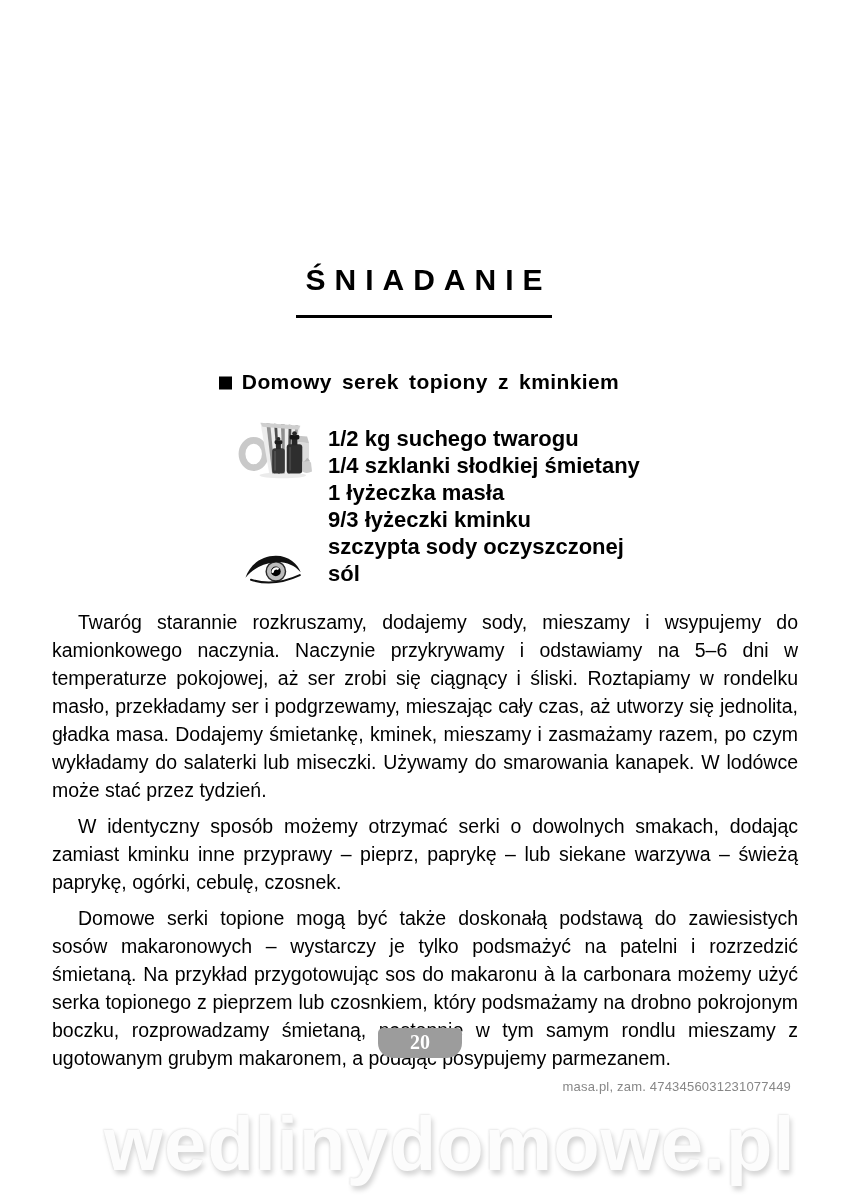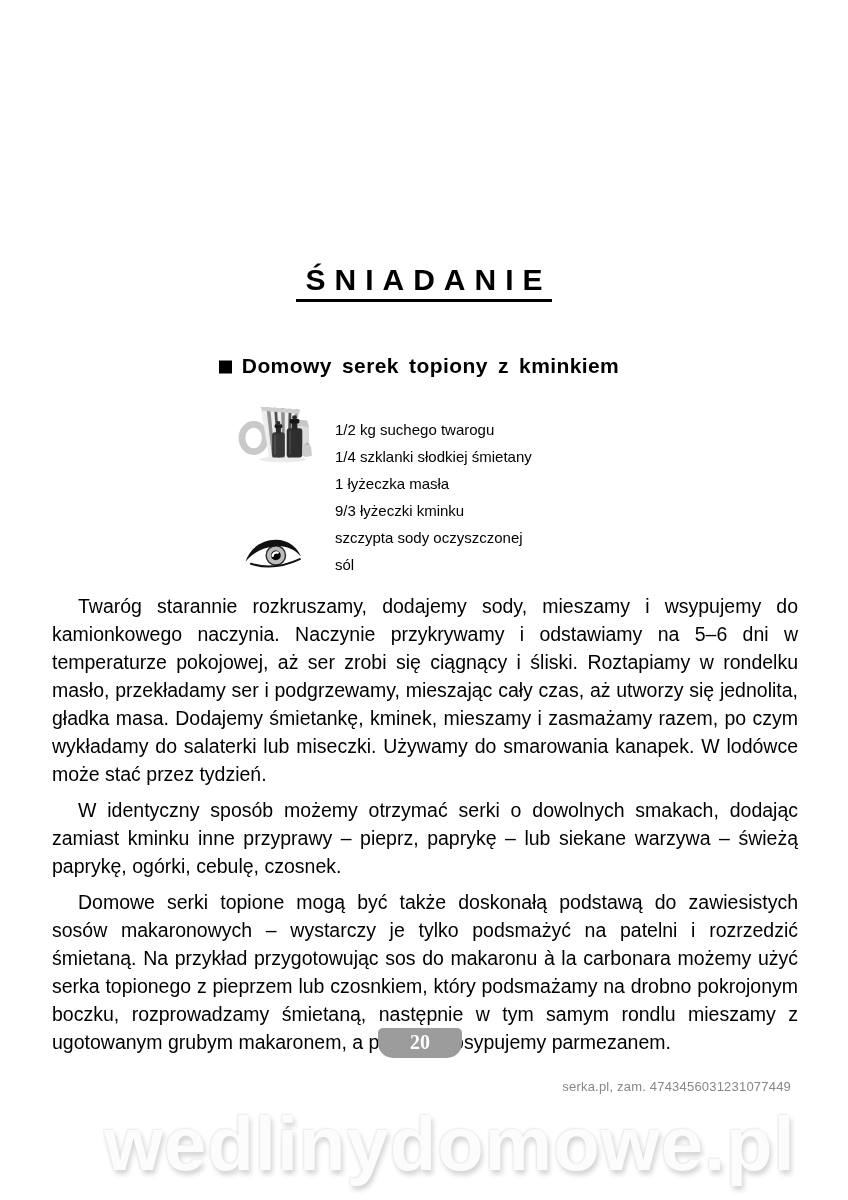--- a/index.html
+++ b/index.html
@@ -21,21 +21,21 @@
   .title-wrap {
     padding-top: 263px;
     text-align: center;
   }
   .section-title {
     display: inline-block;
     margin: 0;
     font-size: 30px;
     font-weight: bold;
     letter-spacing: 9px;
-    padding: 0 0 2px 9px;
+    padding: 0 0 18px 9px;
     border-bottom: 3px solid #000;
     white-space: nowrap;
   }
 
   
   .recipe-title {
     margin: 52px 10px 0 0;
     text-align: center;
     font-size: 21px;
     font-weight: bold;
@@ -65,25 +65,25 @@
   }
   .pitcher-icon { display: block; }
   .eye-icon {
     position: absolute;
     left: 5px;
     bottom: 0px;
     display: block;
   }
   .ing-list {
     list-style: none;
-    margin: 7px;
+    margin: 0;
     padding: 7px 0 0 0;
-    font-size: 15px;
+    font-size: 22px;
     line-height: 27px;
-    font-weight: 400;
+    font-weight: 700;
     white-space: nowrap;
   }
 
   
   .bodytext {
     margin: 20px 42px 0 44px;
     font-size: 19.5px;
     line-height: 28px;
     text-align: justify;
   }
@@ -198,15 +198,15 @@
   <article class="bodytext">
     <p>Twaróg starannie rozkruszamy, dodajemy sody, mieszamy i wsypujemy do kamionkowego naczynia. Naczynie przykrywamy i odstawiamy na 5–6 dni w temperaturze pokojowej, aż ser zrobi się ciągnący i śliski. Roztapiamy w rondelku masło, przekładamy ser i podgrzewamy, mieszając cały czas, aż utworzy się jednolita, gładka masa. Dodajemy śmietankę, kminek, mieszamy i zasmażamy razem, po czym wykładamy do salaterki lub miseczki. Używamy do smarowania kanapek. W lodówce może stać przez tydzień.</p>
     <p>W identyczny sposób możemy otrzymać serki o dowolnych smakach, dodając zamiast kminku inne przyprawy – pieprz, paprykę – lub siekane warzywa – świeżą paprykę, ogórki, cebulę, czosnek.</p>
     <p>Domowe serki topione mogą być także doskonałą podstawą do zawiesistych sosów makaronowych – wystarczy je tylko podsmażyć na patelni i rozrzedzić śmietaną. Na przykład przygotowując sos do makaronu à la carbonara możemy użyć serka topionego z pieprzem lub czosnkiem, który podsmażamy na drobno pokrojonym boczku, rozprowadzamy śmietaną, następnie w tym samym rondlu mieszamy z ugotowanym grubym makaronem, a podając posypujemy parmezanem.</p>
   </article>
 
   <div class="watermark">wedlinydomowe.pl</div>
 
   <div class="page-tab">20</div>
 
-  <div class="imprint">serka.pl, zam. 4743456031231077449</div>
+  <div class="imprint">masa.pl, zam. 4743456031231077449</div>
 
 </div>
 
 </body></html>

